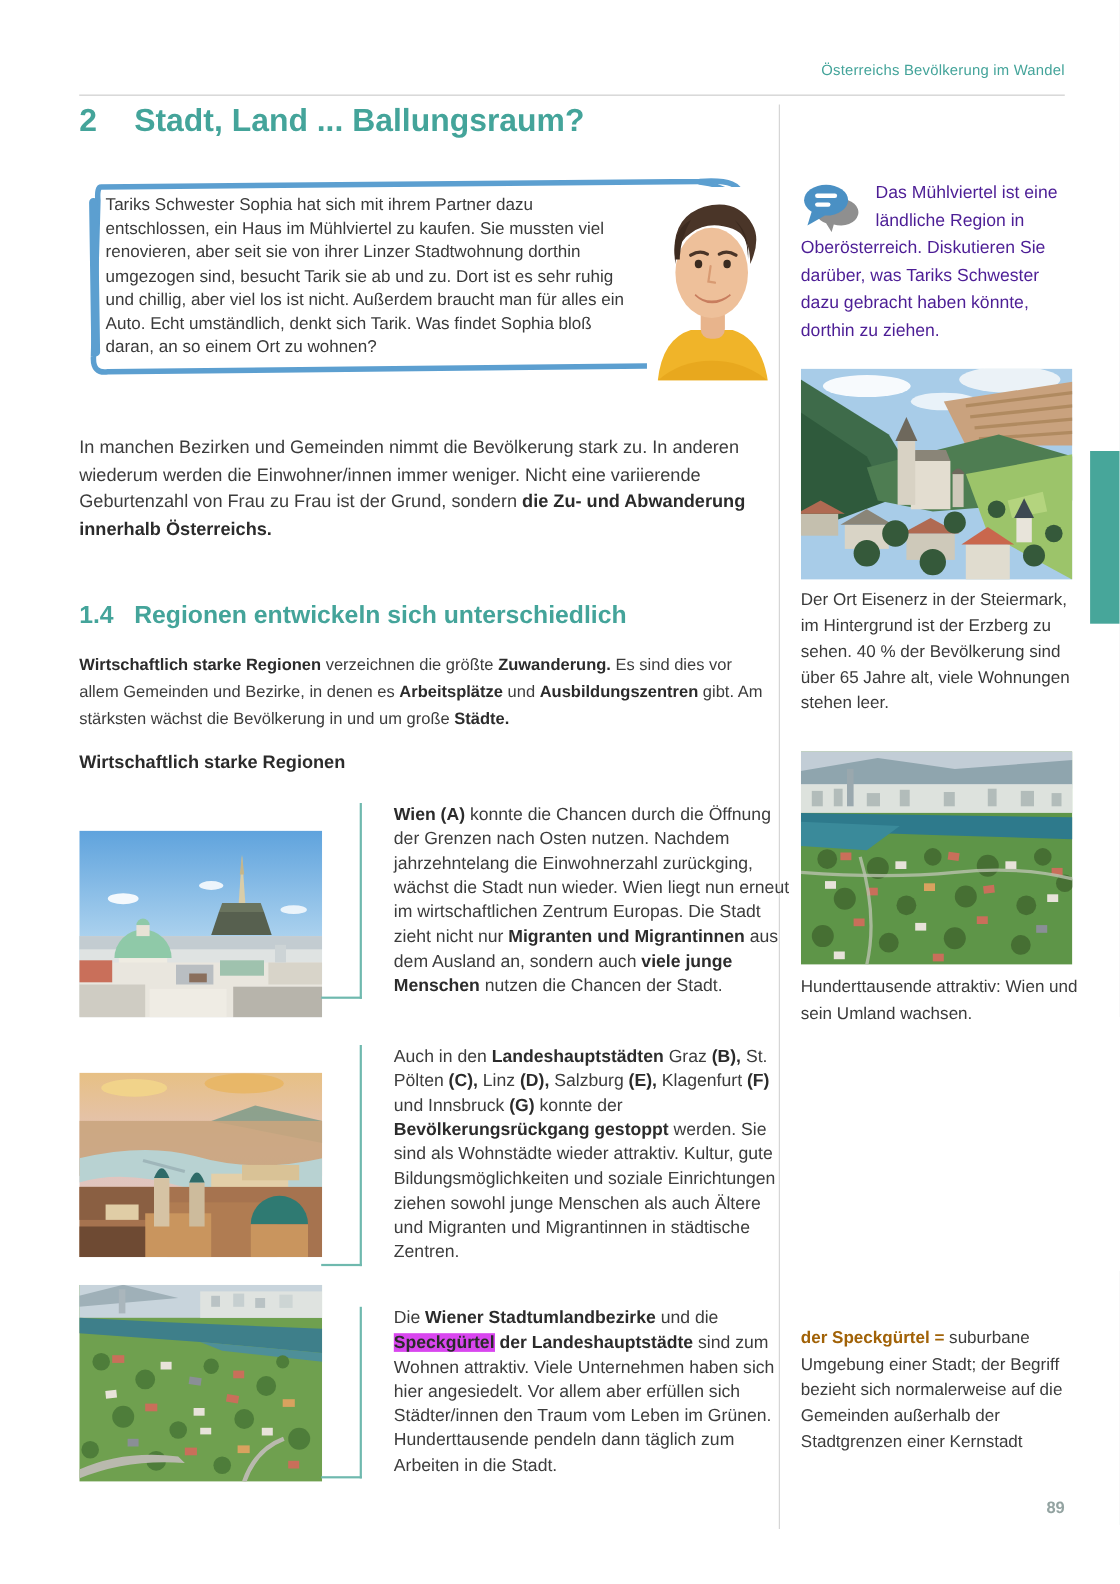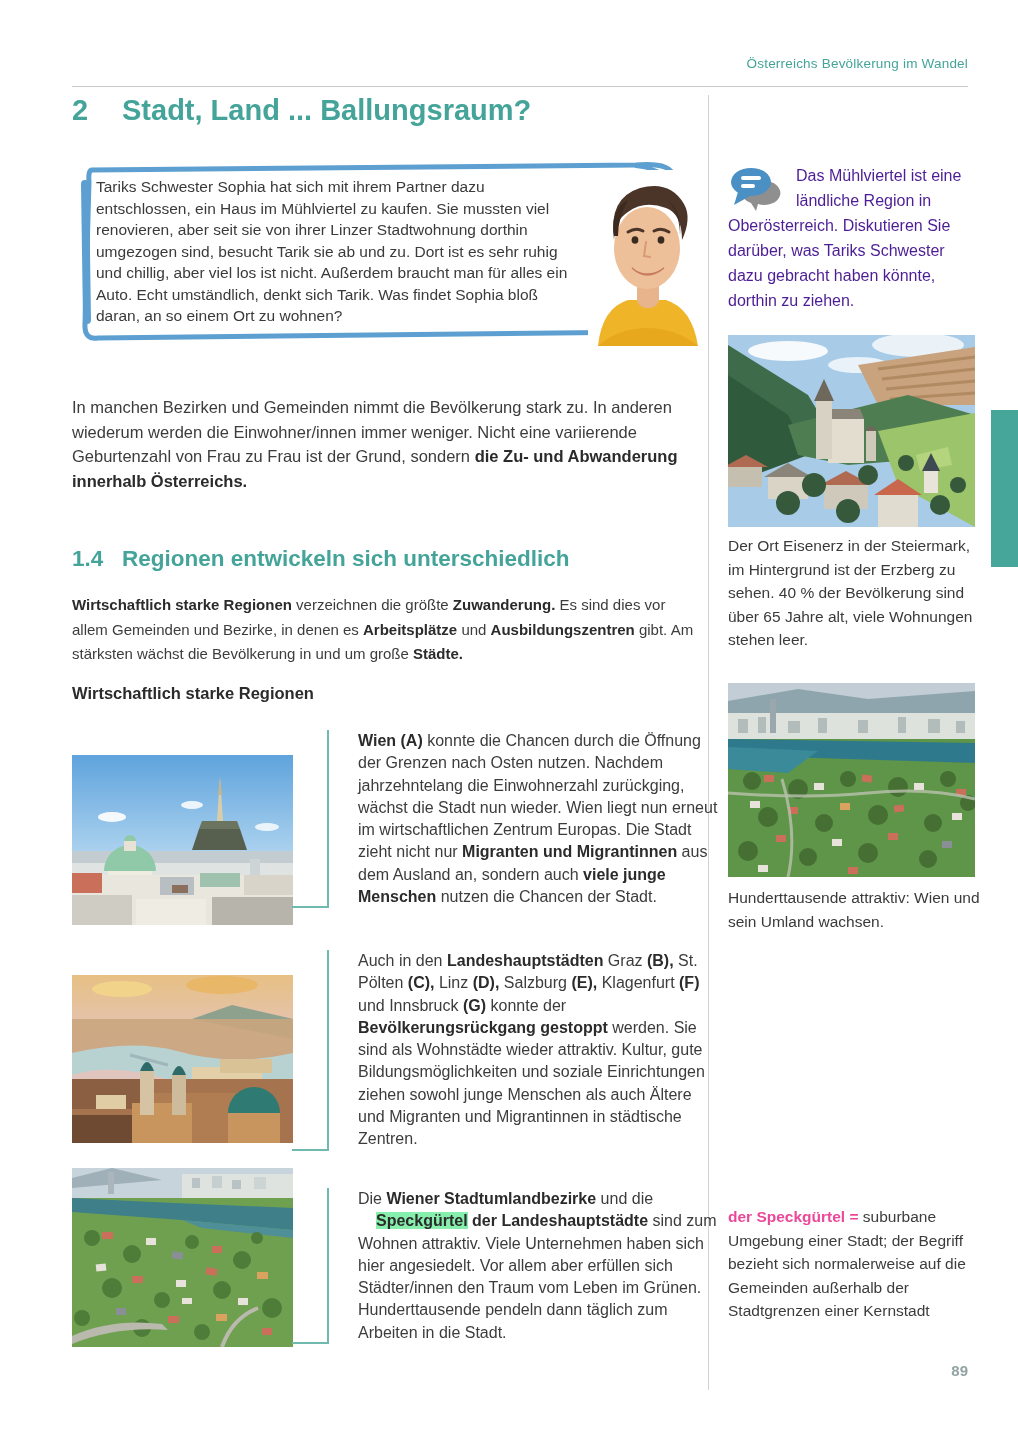--- a/index.html
+++ b/index.html
@@ -36,22 +36,22 @@
   .rowimg{width:221px;overflow:hidden;}
   .rowimg svg{display:block;}
   .bracket-par{
     width:362px;font-size:16px;line-height:22.3px;padding-left:29px;
     border-left:2px solid #6fb9ae;position:absolute;
   }
   .bracket-par .foot{
     position:absolute;left:-37px;bottom:0;width:37px;height:2px;background:#6fb9ae;
   }
   .b{font-weight:bold;color:#2b2b2b;}
-  .hl{background:#86efac;margin-left:18px;}
-  .c-blue{color:#ec4899;}
+  .hl{background:#d946ef;}
+  .c-blue{color:#a16207;}
   
   .sb-task{left:728px;top:163px;width:252px;font-size:16px;line-height:25px;color:#4c1d95;}
   .sb-task .ic{float:left;width:62px;height:46px;margin:2px 6px 2px 0;}
   .sb-fig{width:247px;overflow:hidden;}
   .sb-cap{width:252px;font-size:15.5px;line-height:23.5px;color:#3a3a3a;}
   .chapter-tab{left:991px;top:410px;width:27px;height:157px;background:#47a69a;}
   .definition{left:728px;top:1205px;width:258px;font-size:15.5px;line-height:23.5px;}
   .pagenum{left:868px;top:1362px;width:100px;text-align:right;font-size:15px;font-weight:bold;color:#93a3a1;}
 </style>
 </head>

